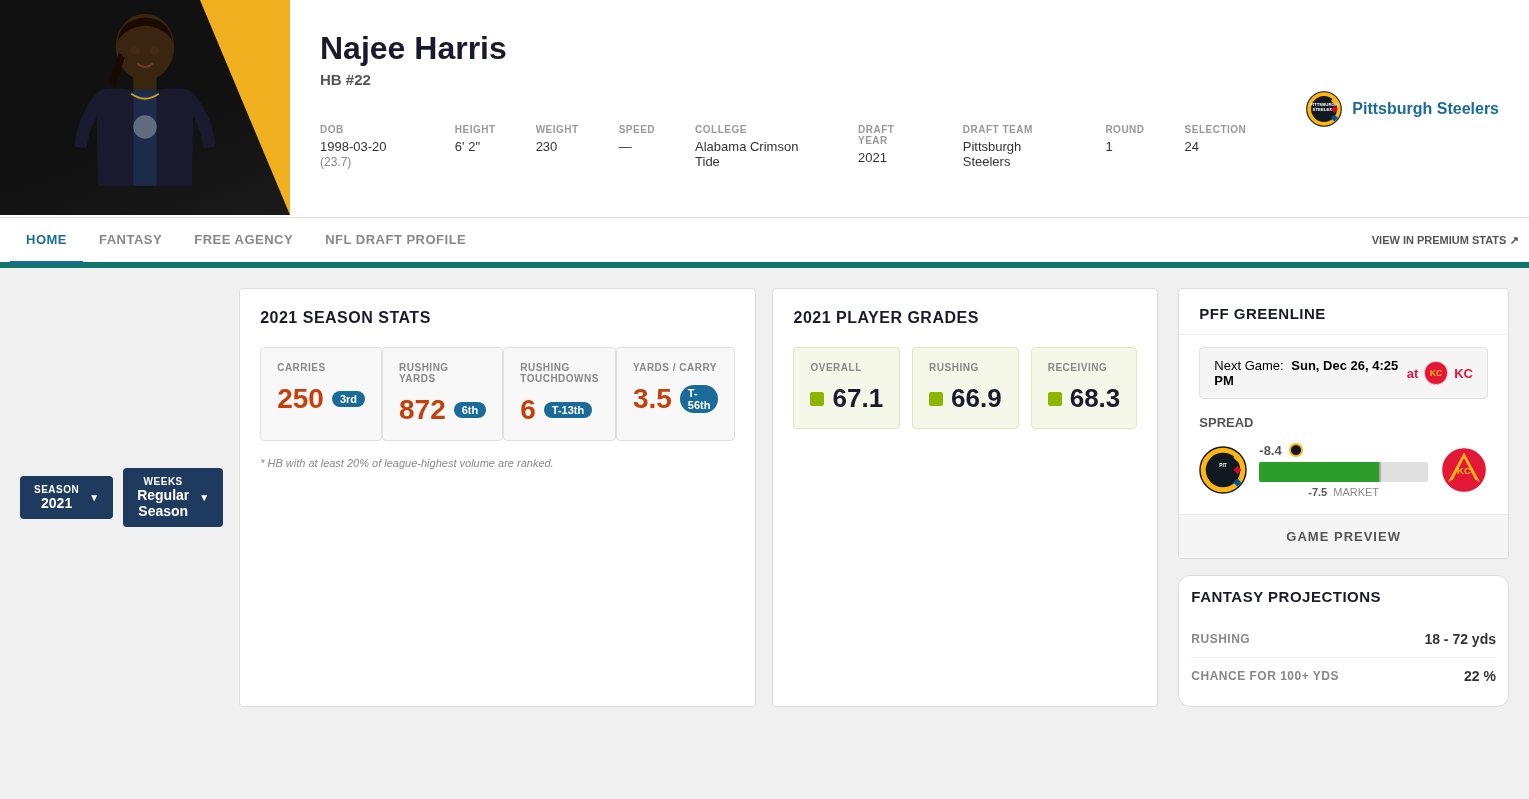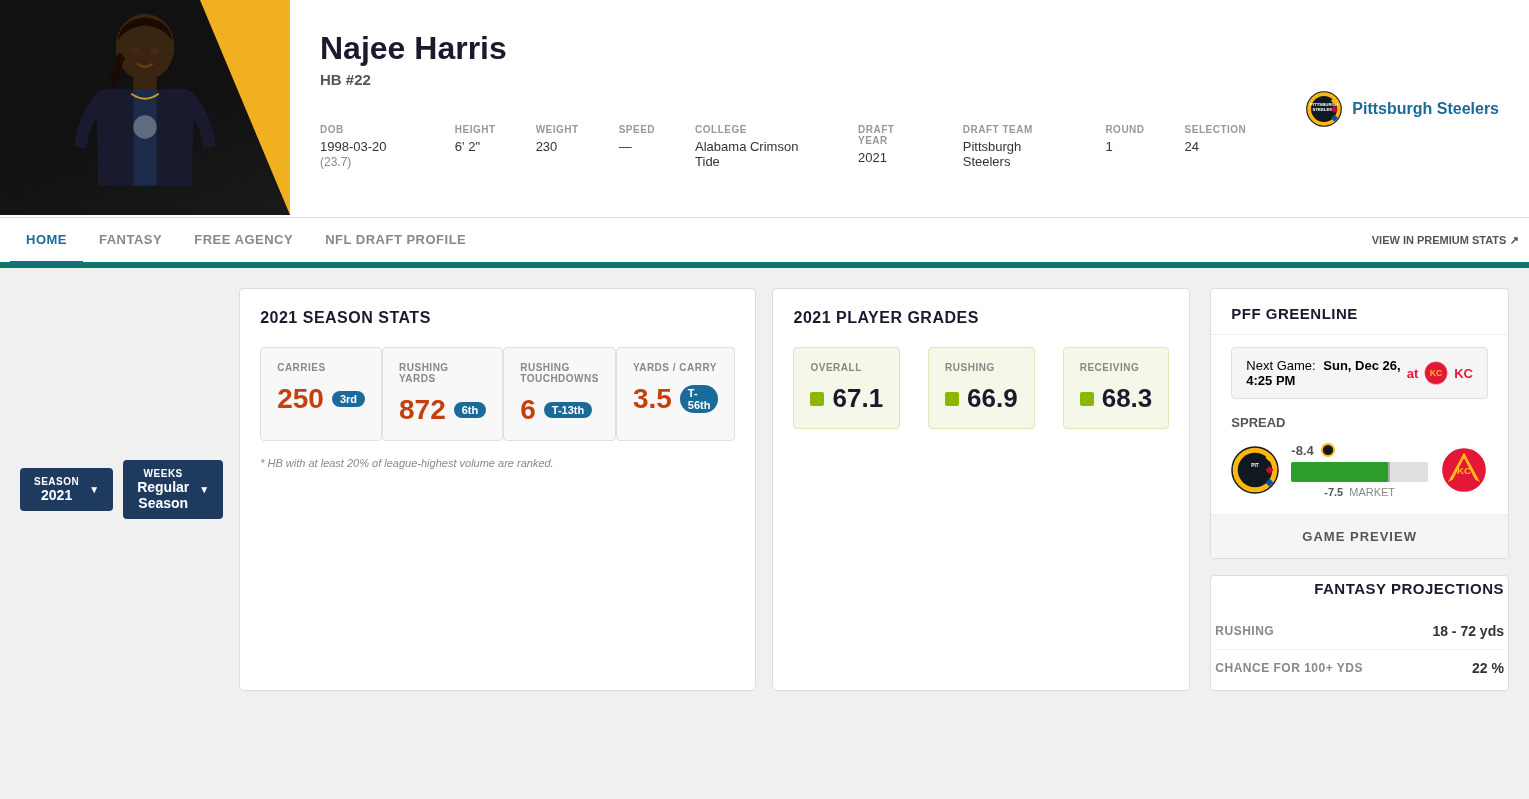--- a/index.html
+++ b/index.html
@@ -51,21 +51,21 @@
     
     .stats-grid { display: flex; gap: 0; margin-bottom: 16px; }
     .stat-box { flex: 1; background: #f8f8f8; border: 1px solid #e0e0e0; border-radius: 4px; padding: 14px 16px; display: flex; flex-direction: column; align-items: flex-start; }
     .stat-label { font-size: 10px; font-weight: 700; color: #888; text-transform: uppercase; letter-spacing: 0.5px; margin-bottom: 10px; }
     .stat-value-row { display: flex; align-items: center; gap: 8px; }
     .stat-value { font-size: 28px; font-weight: 900; color: #c2410c; }
     .stat-rank { background: #1a6b9a; color: #fff; font-size: 11px; font-weight: 700; border-radius: 20px; padding: 2px 8px; }
     .stat-footnote { font-size: 11px; color: #888; font-style: italic; }
 
     
-    .grades-grid { display: flex; gap: 28px; }
+    .grades-grid { display: flex; gap: 12px; }
     .grade-box { flex: 1; background: #f5f8e8; border: 1px solid #dde8bb; border-radius: 4px; padding: 14px 16px; }
     .grade-label { font-size: 10px; font-weight: 700; color: #888; text-transform: uppercase; letter-spacing: 0.5px; margin-bottom: 10px; }
     .grade-value-row { display: flex; align-items: center; gap: 8px; }
     .grade-dot { width: 14px; height: 14px; background: #8db600; border-radius: 2px; flex-shrink: 0; }
     .grade-value { font-size: 26px; font-weight: 700; color: #1a1a2e; }
 
     
     .greenline-card { background: #fff; border: 1px solid #ddd; border-radius: 4px; padding: 0; overflow: hidden; }
     .greenline-header { padding: 16px 20px 12px; border-bottom: 1px solid #eee; }
     .greenline-title { font-size: 15px; font-weight: 700; text-transform: uppercase; letter-spacing: 0.5px; color: #1a1a2e; }
@@ -76,21 +76,21 @@
     .spread-title { font-size: 13px; font-weight: 700; text-transform: uppercase; color: #555; margin-bottom: 12px; }
     .spread-content { display: flex; align-items: center; gap: 12px; }
     .spread-bar-area { flex: 1; position: relative; display: flex; flex-direction: column; align-items: center; }
     .spread-bar-container { width: 100%; height: 20px; background: #e0e0e0; border-radius: 2px; position: relative; overflow: hidden; }
     .spread-bar-fill { height: 100%; background: #2a9d2a; width: 72%; }
     .spread-divider { position: absolute; right: 28%; top: 0; bottom: 0; width: 2px; background: #aaa; }
 
     .game-preview-btn { width: 100%; text-align: center; padding: 14px; font-size: 13px; font-weight: 700; color: #555; text-transform: uppercase; letter-spacing: 1px; background: #f5f5f5; border: none; cursor: pointer; border-top: 1px solid #eee; }
 
     
-    .fantasy-card { background: #fff; border: 1px solid #ddd; border-radius: 4px; padding: 4px; text-align: right; }
+    .fantasy-card { background: #fff; border: 1px solid #ddd; border-radius: 12px; padding: 12px; }
     .fantasy-title { font-size: 15px; font-weight: 700; text-transform: uppercase; letter-spacing: 0.5px; color: #1a1a2e; margin-bottom: 16px; }
     .fantasy-row { display: flex; justify-content: space-between; align-items: center; padding: 10px 0; border-bottom: 1px solid #f0f0f0; }
     .fantasy-row:last-child { border-bottom: none; }
     .fantasy-row-label { font-size: 12px; font-weight: 700; color: #888; text-transform: uppercase; letter-spacing: 0.5px; }
     .fantasy-row-value { font-size: 14px; font-weight: 600; color: #333; }
   </style>
 </head>
 <body>
 
 <div class="header">

